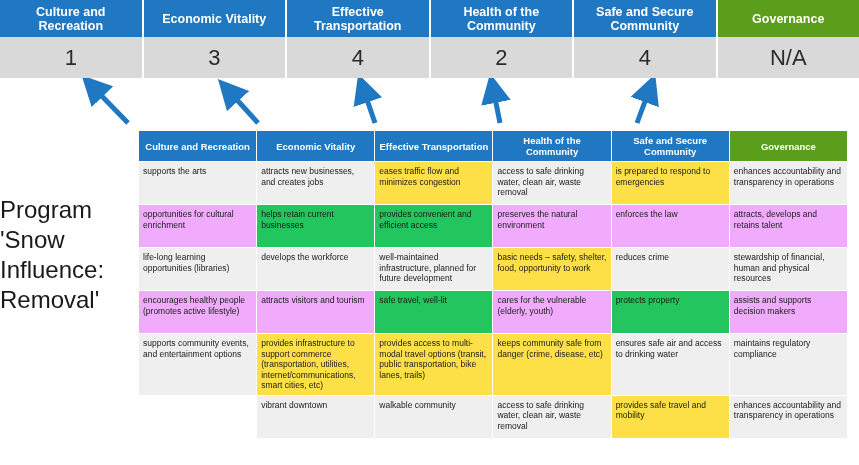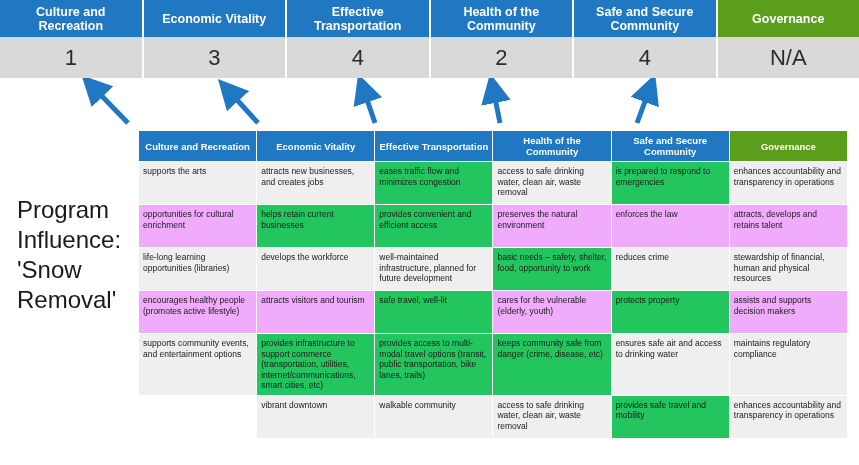--- a/index.html
+++ b/index.html
@@ -69,21 +69,21 @@
     position: absolute;
     left: 0;
     top: 78px;
     width: 859px;
     height: 55px;
   }
 
   
   #left-caption {
     position: absolute;
-    left: 17px;
+    left: 0;
     top: 195px;
     width: 130px;
     font-size: 24px;
     line-height: 30px;
     color: #1a1a1a;
     text-align: left;
   }
 
   
   #matrix-wrap {
@@ -113,21 +113,21 @@
   table#matrix td {
     font-size: 8.5px;
     line-height: 10.5px;
     color: #1a1a1a;
     vertical-align: top;
     padding: 4px 4px;
     border: 1px solid #ffffff;
     background: #efefef;
     height: 34px;
   }
-  table#matrix td.hl { background: #22c55e; }
+  table#matrix td.hl { background: #fde047; }
   table#matrix td.empty { background: #ffffff; border-color: #ffffff; }
   table#matrix tr.alt td { background: #f0abfc; }
   table#matrix tr.alt td.hl { background: #22c55e; }
 </style>
 </head>
 <body>
 
 <div id="top-strip">
   <div id="top-header-row">
     <div class="top-head blue">Culture and Recreation</div>
@@ -159,22 +159,22 @@
       <line x1="258" y1="45" x2="228" y2="12"></line>
       <line x1="375" y1="45" x2="363" y2="10"></line>
       <line x1="500" y1="45" x2="493" y2="10"></line>
       <line x1="637" y1="45" x2="650" y2="10"></line>
     </g>
   </svg>
 </div>
 
 <div id="left-caption">
   <div>Program</div>
+  <div>'Snow</div>
   <div>Influence:</div>
-  <div>'Snow</div>
   <div>Removal'</div>
 </div>
 
 <div id="matrix-wrap">
   <table id="matrix">
     <thead>
       <tr>
         <th class="blue">Culture and Recreation</th>
         <th class="blue">Economic Vitality</th>
         <th class="blue">Effective Transportation</th>

